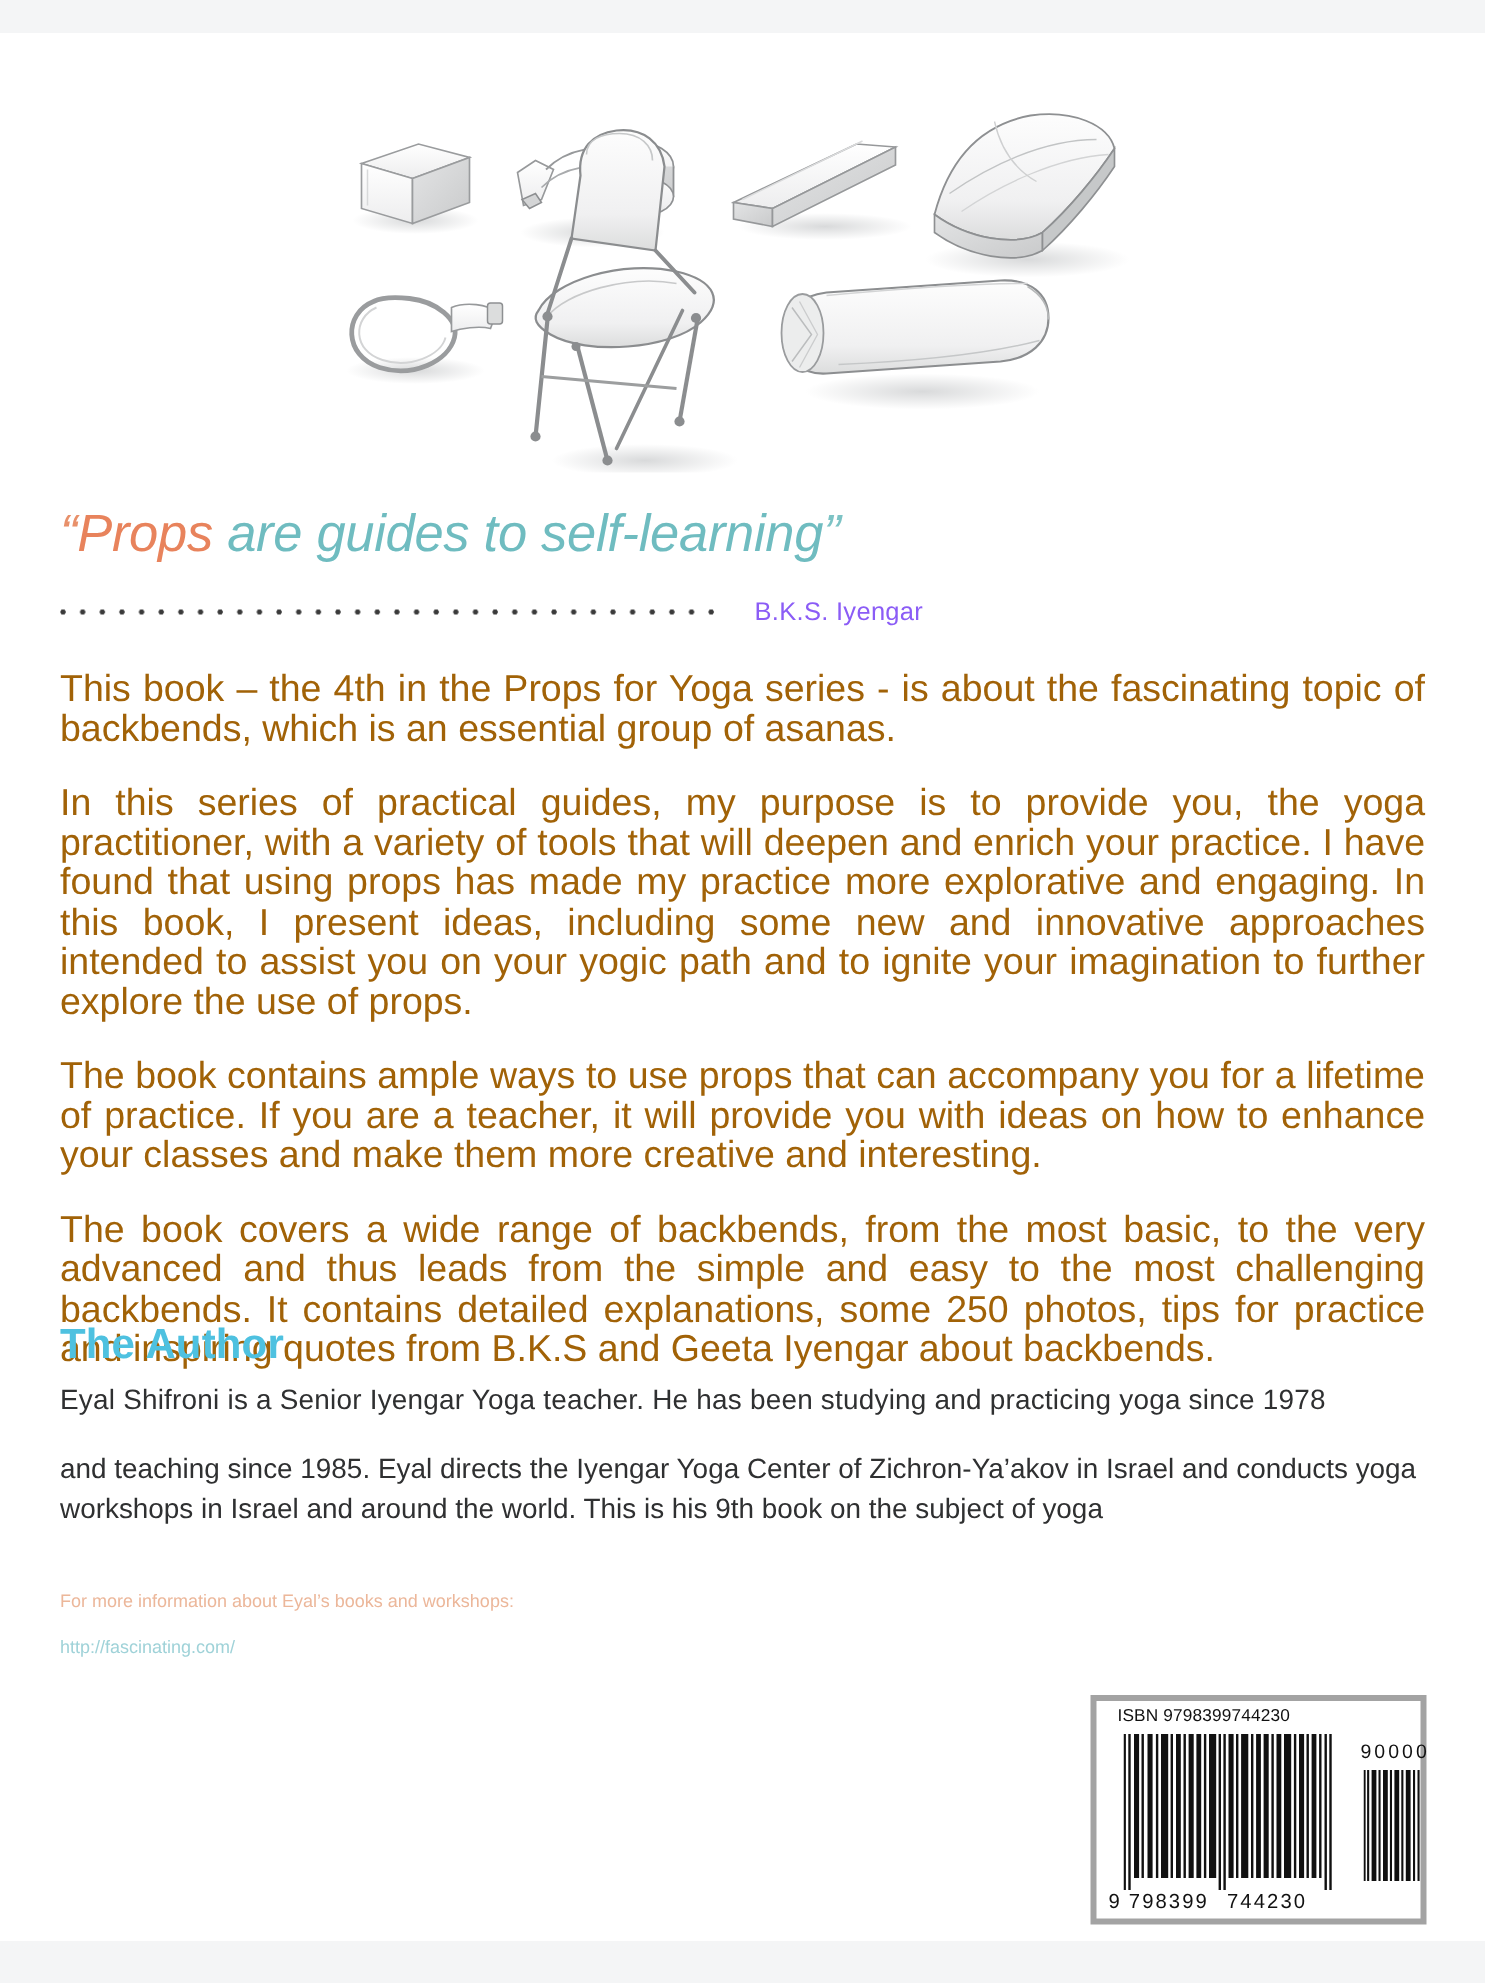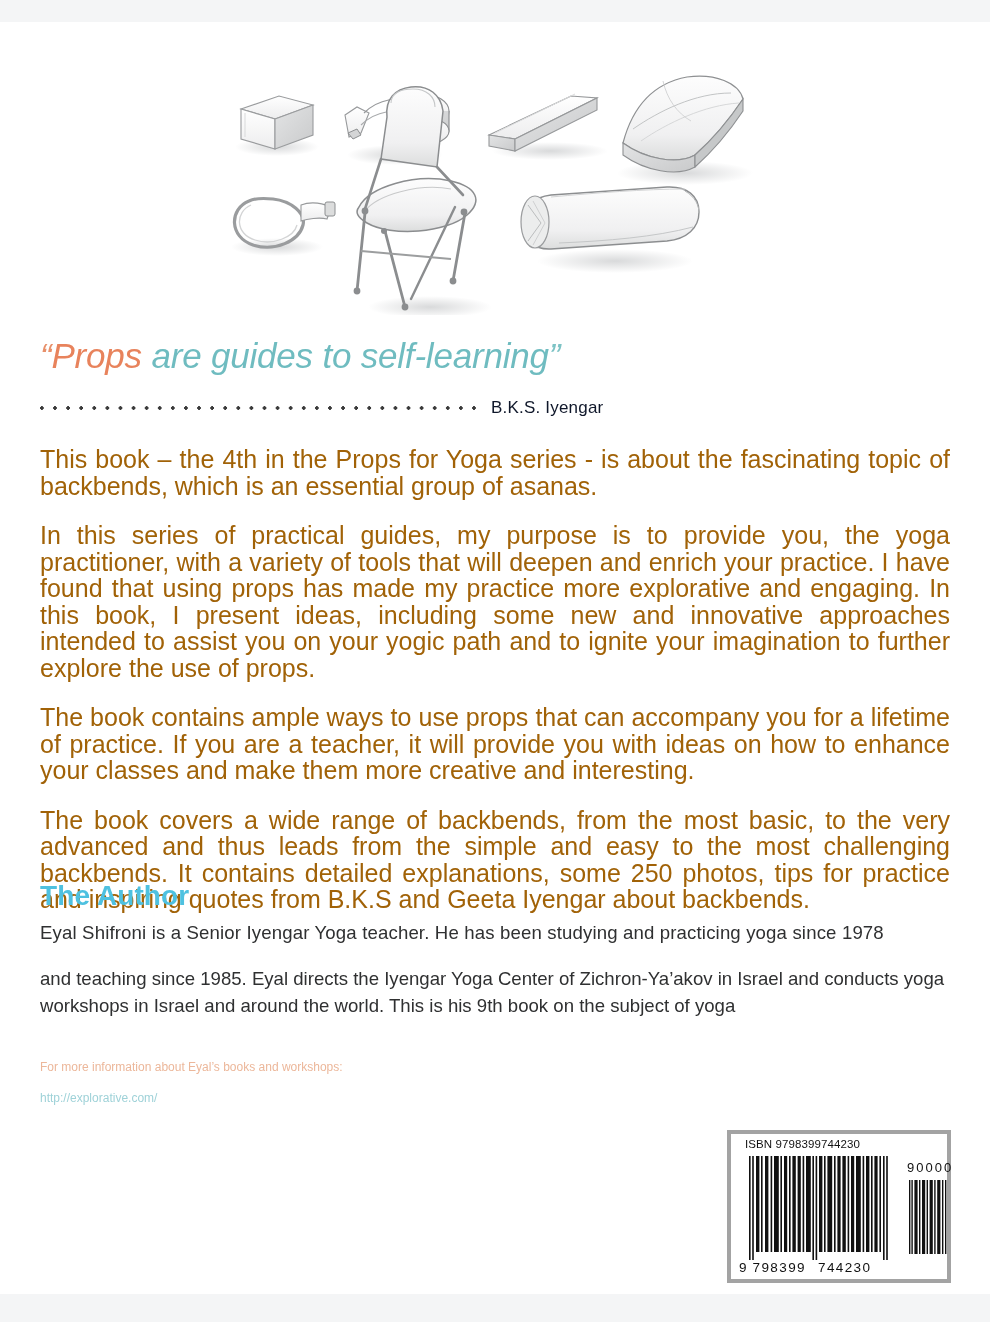--- a/index.html
+++ b/index.html
@@ -69,23 +69,23 @@
     align-items: center;
   }
   .dotted-rule {
     width: 443px;
     height: 14px;
     background-image: radial-gradient(circle at 2px 7px, #3a3a3a 1.6px, rgba(0,0,0,0) 1.9px);
     background-size: 13.1px 14px;
     background-repeat: repeat-x;
   }
   .attrib-name {
-    margin-left: 8px;
+    margin-left: 20px;
     font-size: 17px;
-    color: #0f172a;
+    color: #8b5cf6;
     letter-spacing: 0.2px;
     font-family: "Liberation Sans", sans-serif;
   }
 
   
   .body-copy {
     position: absolute;
     left: 40px;
     top: 446px;
     width: 910px;
@@ -340,21 +340,21 @@
   </div>
 
   <div class="author-head">The Author</div>
   <div class="author-body">
     <div class="author-line-1">Eyal Shifroni is a Senior Iyengar Yoga teacher. He has been studying and practicing yoga since 1978</div>
     <div class="author-line-2">and teaching since 1985. Eyal directs the Iyengar Yoga Center of Zichron-Ya’akov in Israel and conducts yoga workshops in Israel and around the world. This is his 9th book on the subject of yoga</div>
   </div>
 
   <div class="contact">
     <div class="contact-lead">For more information about Eyal’s books and workshops:</div>
-    <div class="contact-url">http://explorative.com/</div>
+    <div class="contact-url">http://fascinating.com/</div>
   </div>
 
   <div class="barcode-box">
     <div class="barcode-isbn">ISBN 9798399744230</div>
 
     <svg class="bars bars-main" viewBox="0 0 144 104" preserveAspectRatio="none">
       <g fill="#111111">
         <rect x="0" y="0" width="1.6" height="104"></rect>
         <rect x="3.2" y="0" width="1.6" height="104"></rect>
         <rect x="7" y="0" width="3.4" height="96"></rect>

